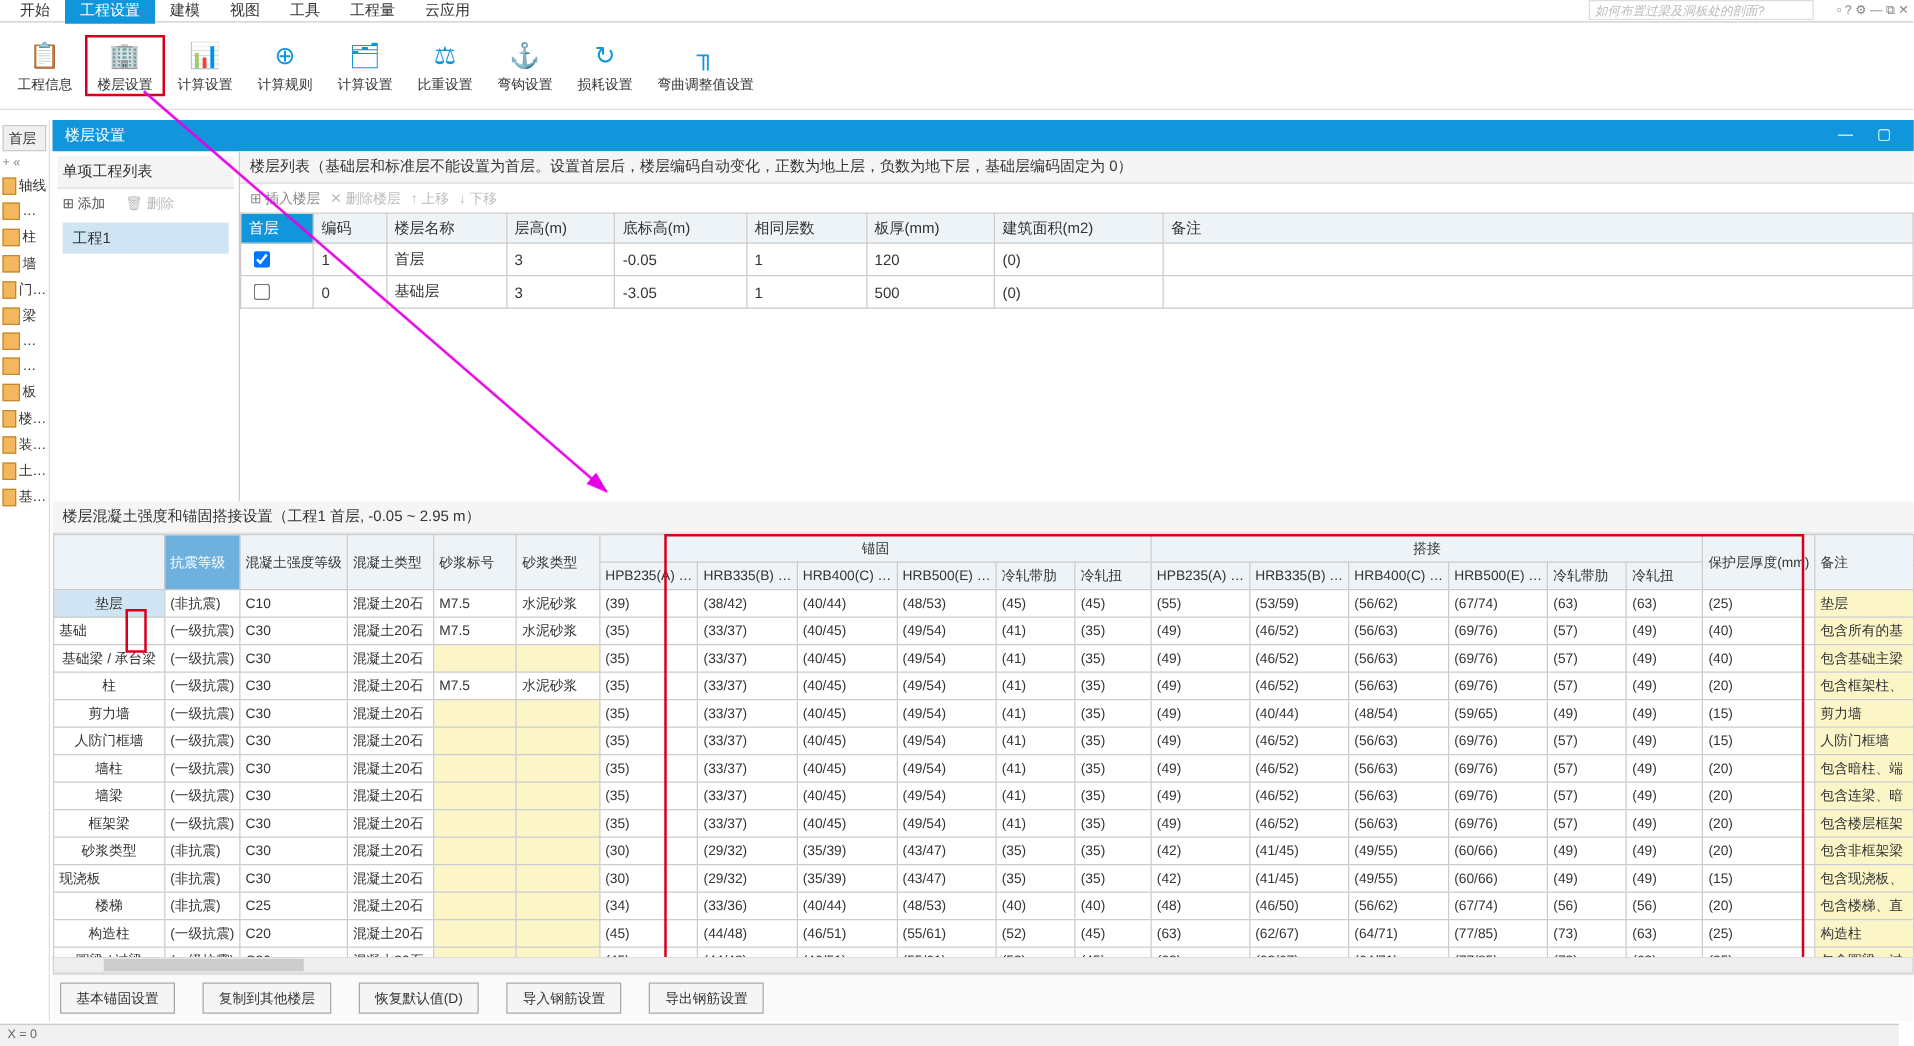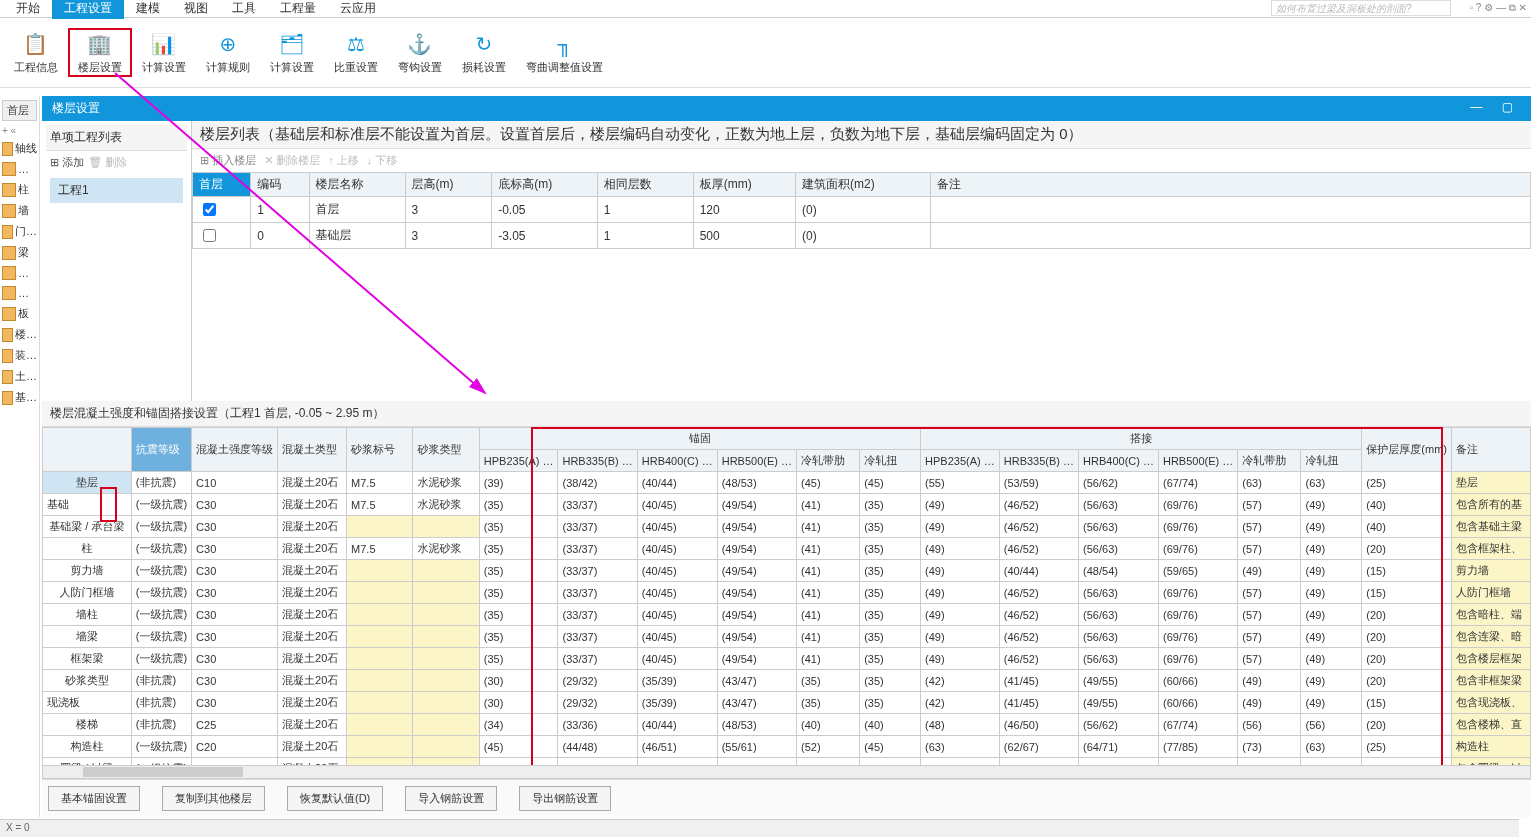--- a/index.html
+++ b/index.html
@@ -18,24 +18,24 @@
 .left-dock{position:absolute;top:96px;left:0;width:40px;bottom:20px;background:#fff;border-right:1px solid #ddd;padding-top:2px}
 .left-dock .tab{font-size:11px;padding:2px 4px;background:#f0f0f0;border:1px solid #ccc;margin:2px}
 .left-dock .item{display:flex;align-items:center;padding:3px 2px;font-size:11px;white-space:nowrap;overflow:hidden}
 .left-dock .ico{width:14px;height:14px;background:#f3b85e;border:1px solid #c08a2e;margin-right:2px;font-size:8px;display:flex;align-items:center;justify-content:center}
 .dialog{position:absolute;left:42px;top:96px;right:0;bottom:20px;background:#fff;display:flex;flex-direction:column}
 .dlg-title{background:#1296db;color:#fff;padding:4px 10px;font-size:12px;display:flex;justify-content:space-between}
 .dlg-title .wbtn{color:#fff;font-size:12px;letter-spacing:8px}
 .upper{display:flex;height:280px}
 .proj-pane{width:150px;border-right:1px solid #ccc;padding:4px;display:flex;flex-direction:column}
 .pane-hdr{background:#f5f5f5;padding:4px;font-size:12px;border-bottom:1px solid #ddd}
-.proj-tools{display:flex;gap:4px;padding:4px;color:#555;font-size:11px}
+.proj-tools{display:flex;gap:16px;padding:4px;color:#555;font-size:11px}
 .proj-item{background:#cfe5f3;padding:4px 8px;margin:4px;font-size:12px}
 .floor-pane{flex:1;display:flex;flex-direction:column;position:relative}
-.floor-hdr{background:#f5f5f5;padding:4px 8px;font-size:15px;border-bottom:1px solid #ddd}
+.floor-hdr{background:#f5f5f5;padding:4px 8px;font-size:12px;border-bottom:1px solid #ddd}
 .floor-tools{display:flex;gap:8px;padding:4px 8px;color:#888;font-size:11px}
 .floor-tools .t{display:flex;align-items:center;gap:2px}
 table{border-collapse:collapse;font-size:12px}
 th,td{border:1px solid #ccc;padding:3px 6px;text-align:left;white-space:nowrap;background:#fff}
 th{background:#eef3f7;font-weight:normal}
 .floor-tbl th.first{background:#1296db;color:#fff}
 .lower{flex:1;display:flex;flex-direction:column;overflow:hidden;position:relative}
 .lower-hdr{background:#f5f5f5;padding:4px 8px;font-size:12px;border-bottom:1px solid #ddd}
 .grid-wrap{flex:1;overflow:auto;position:relative}
 .anchor-tbl td,.anchor-tbl th{font-size:11px;padding:3px 4px}
@@ -139,21 +139,21 @@
       <div class="proj-tools">
         <span>⊞ <span>添加</span></span>
         <span style="color:#bbb">🗑 <span>删除</span></span>
       </div>
       <div class="proj-item">工程1</div>
     </div>
     <div class="floor-pane">
       <div class="floor-hdr">楼层列表（基础层和标准层不能设置为首层。设置首层后，楼层编码自动变化，正数为地上层，负数为地下层，基础层编码固定为 0）</div>
       <div class="floor-tools" id="floor-tools">
           <span class="t">⊞ 插入楼层</span>
-          <span class="t" style="color: rgb(187, 187, 187); font-family: Liberation Serif, serif;">✕ 删除楼层</span>
+          <span class="t" style="color: rgb(187, 187, 187);">✕ 删除楼层</span>
           <span class="t" style="color: rgb(187, 187, 187);">↑ 上移</span>
           <span class="t" style="color: rgb(187, 187, 187);">↓ 下移</span>
         </div>
       <table class="floor-tbl">
         <thead>
             <tr id="floor-cols">
               <th class="first">首层</th>
               <th>编码</th>
               <th>楼层名称</th>
               <th>层高(m)</th>

